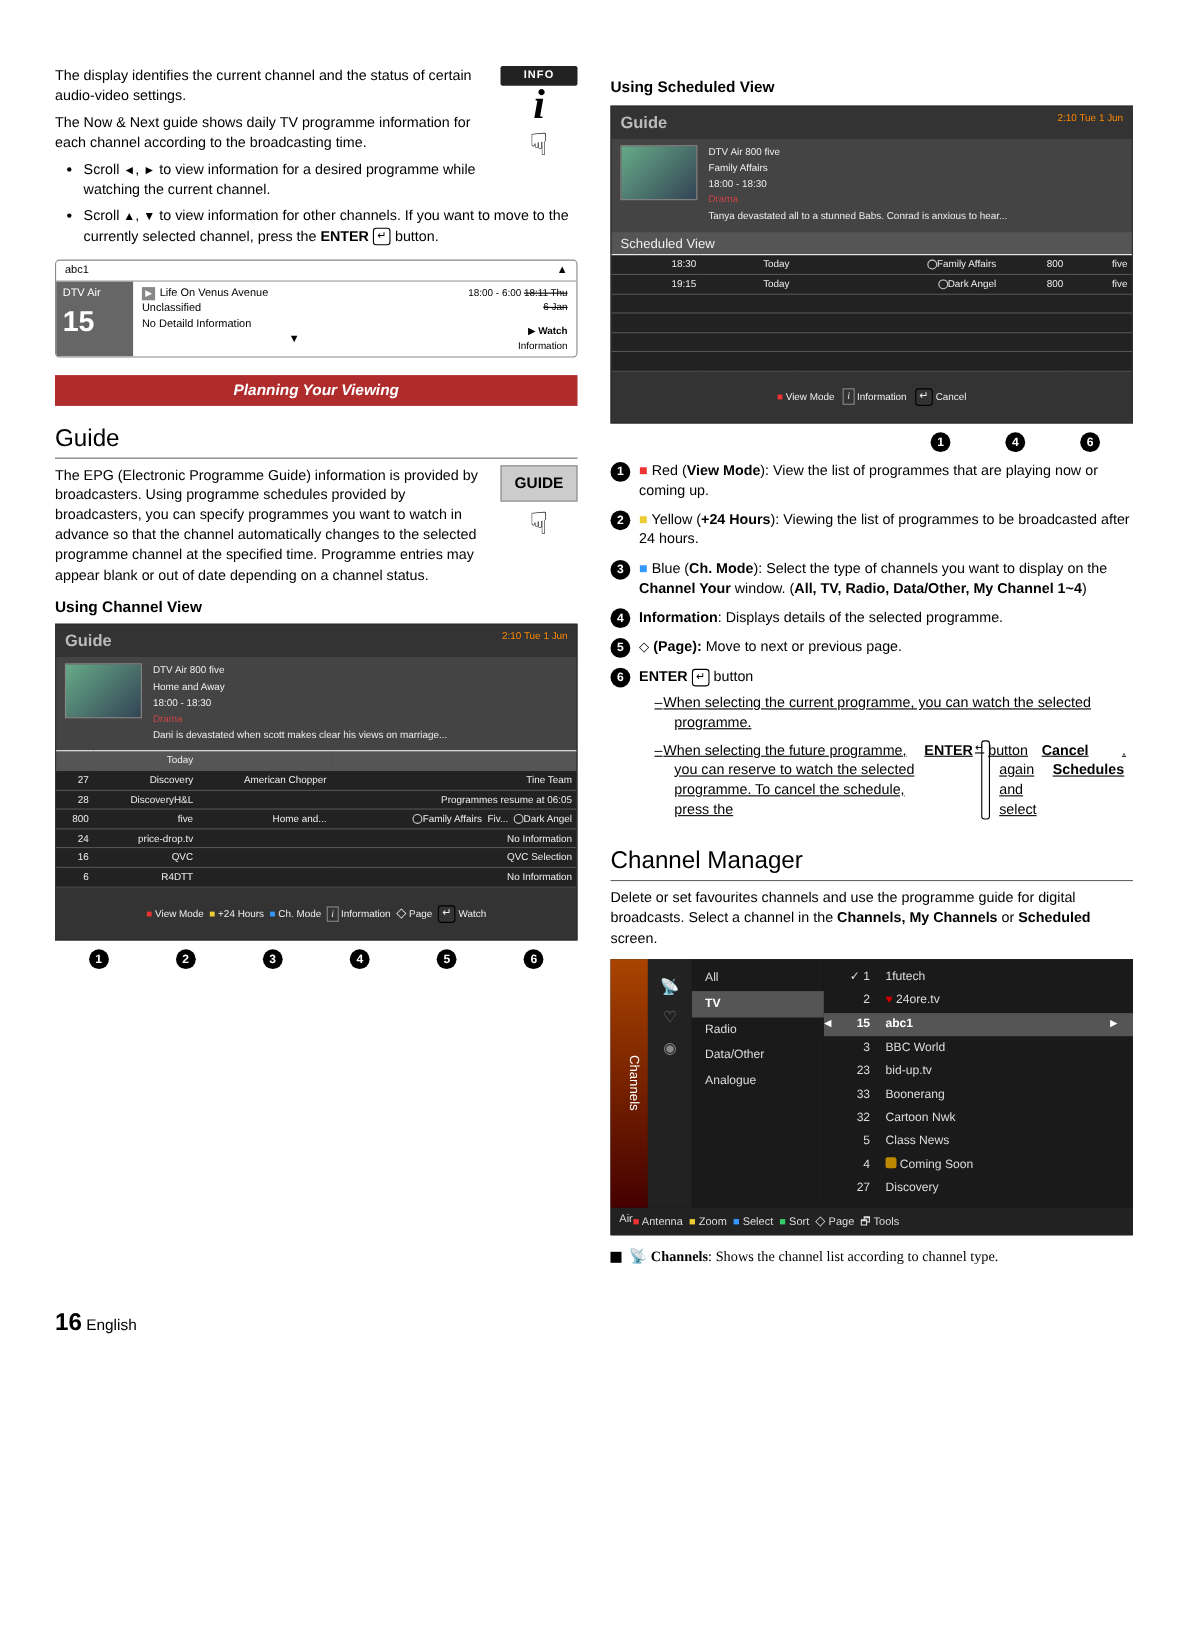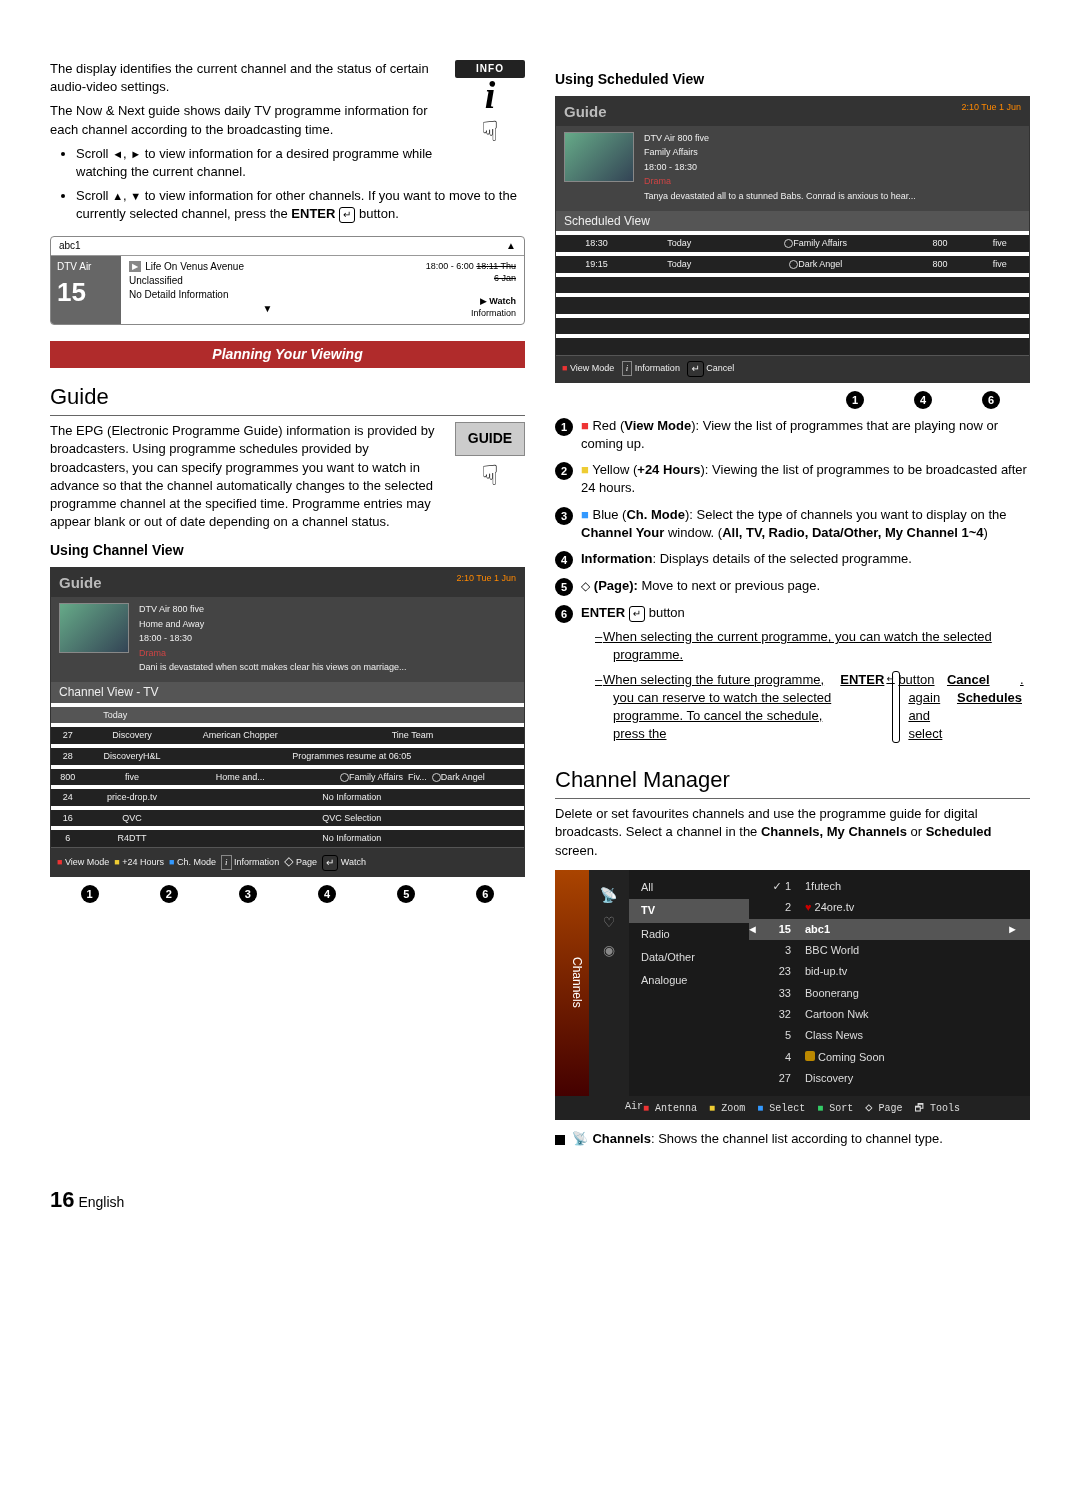--- a/index.html
+++ b/index.html
@@ -31,23 +31,23 @@
 
 .guide-panel { background:#222; color:#eee; font-size: 10px; border:1px solid #333; margin-bottom:8px; }
 .guide-panel .gp-header { display:flex; justify-content:space-between; padding:4px 8px; background:#333; }
 .gp-title { font-size:15px; font-weight:bold; color:#bbb; }
 .gp-info { display:flex; padding:6px 8px; gap:10px; background:#444; }
 .gp-thumb { width:70px; height:50px; background:linear-gradient(135deg,#6a8,#345); border:1px solid #888;}
 .gp-meta { flex:1; font-size:9px; }
 .gp-meta div { margin-bottom:2px;}
 .gp-subbar { background:#555; padding:2px 8px; font-size:12px;}
 .gp-table { width:100%; border-collapse:collapse; font-size:9px; }
-.gp-table td, .gp-table th { border-top:4px solid #ffffff; border-bottom:1px solid #555; padding:2px 4px; text-align:center; }
+.gp-table td, .gp-table th { border-top:1px solid #ffffff; border-bottom:1px solid #555; padding:2px 4px; text-align:right; }
 .gp-table .hdrrow td { background:#555; }
-.gp-footbar { background:#333; padding:5px 6px; font-size:9px; text-align:left;}
+.gp-footbar { background:#333; padding:15px 6px; font-size:9px; text-align:center;}
 .rdot{color:#e33;} .ydot{color:#ec3;} .bdot{color:#39f;} .gdot{color:#3c6;}
 .info-sq{display:inline-block;border:1px solid #888;padding:0 3px;font-style:italic;font-family:serif;}
 
 .callouts { display:flex; justify-content:space-around; margin-top:4px; margin-bottom:8px;}
 .callouts span { display:inline-block; width:18px; height:18px; border-radius:50%; background:#000; color:#fff; font-weight:bold; text-align:center; line-height:18px; font-size:11px;}
 .olist { list-style:none; padding:0; margin:0 0 10px 0;}
 .olist li { display:flex; gap:8px; margin-bottom:8px;}
 .olist li .num { display:inline-block; width:18px; height:18px; min-width:18px; border-radius:50%; background:#000; color:#fff; font-weight:bold; text-align:center; line-height:18px; font-size:11px; margin-top:1px;}
 .olist li .body { flex:1;}
 .sublist { margin-left:14px; margin-top:6px;}
@@ -60,21 +60,21 @@
 .cm-icons { width:40px; background:#222; padding:8px 2px; text-align:center; font-size:14px;}
 .cm-icons div{margin:8px 0; color:#888;}
 .cm-cats { width:120px; background:#1a1a1a; padding:6px 0;}
 .cm-cats .cat { padding:4px 12px; }
 .cm-cats .cat.active { background:#555; color:#fff; font-weight:bold;}
 .cm-list { flex:1; background:#1a1a1a; padding:6px 0;}
 .cm-list .row { display:flex; padding:3px 12px; gap:14px;}
 .cm-list .row.active { background:#555; font-weight:bold; color:#fff;}
 .cm-list .row .c1{width:30px;text-align:right;}
 .cm-list .row .c2{flex:1;}
-.cm-foot { background:#222; padding:4px 8px; font-size:10px; display:flex; justify-content:center;font-family:Liberation Mono, monospace;}
+.cm-foot { background:#222; padding:4px 8px; font-size:10px; display:flex; justify-content:flex-start;}
 .sqblk{display:inline-block;width:10px;height:10px;background:#000;margin-right:4px;vertical-align:middle;}
 .lock{display:inline-block;width:10px;height:10px;background:#b80;border-radius:2px;}
 .hearts{color:#c00;}
 
 .pagefoot { margin-top:30px; font-size:14px;}
 .pagefoot .pn{font-size:22px; font-weight:bold;}
 .ent-icon{display:inline-block;border:1px solid #000;border-radius:3px;padding:0 3px;font-size:10px;vertical-align:middle;}
 .arrow{font-size:11px;}
 .diamond{font-size:12px;}
 .clock-icon{display:inline-block;width:9px;height:9px;border:1px solid #ccc;border-radius:50%;position:relative;vertical-align:middle;}
@@ -147,21 +147,20 @@
       <div class="gp-info">
         <div class="gp-thumb"></div>
         <div class="gp-meta">
           <div>DTV Air 800 five</div>
           <div>Home and Away</div>
           <div>18:00 - 18:30</div>
           <div style="color:#c44;">Drama</div>
           <div>Dani is devastated when scott makes clear his views on marriage...</div>
         </div>
       </div>
-      <div class="gp-subbar">Channel View - TV</div>
       <table class="gp-table">
         <tbody>
             <tr class="hdrrow">
               <td colspan="2">Today</td>
               <td></td>
               <td></td>
             </tr>
         <tr>
               <td>27</td>
               <td>Discovery</td>
@@ -400,20 +399,20 @@
           <span class="rdot">■</span> <span>Antenna</span>&nbsp;
           <span class="ydot">■</span> <span>Zoom</span>&nbsp;
           <span class="bdot">■</span> <span>Select</span>&nbsp;
           <span class="gdot">■</span> <span>Sort</span>&nbsp;
           <span class="diamond">◇</span> <span>Page</span>&nbsp;
           <span>🗗</span> <span>Tools</span>
         </span>
       </div>
     </div>
 
-    <p style="margin-top:4px;"><span class="sqblk"></span> <span>📡</span> <b>Channels</b><span>: Shows the channel list according to channel type.</span></p>
+    <p style="margin-top:4px;font-family:Liberation Serif, serif;"><span class="sqblk"></span> <span>📡</span> <b>Channels</b><span>: Shows the channel list according to channel type.</span></p>
   </div>
 </div>
 
 <div class="pagefoot">
   <span class="pn">16</span>
   <span>English</span>
 </div>
 
 </body></html>

